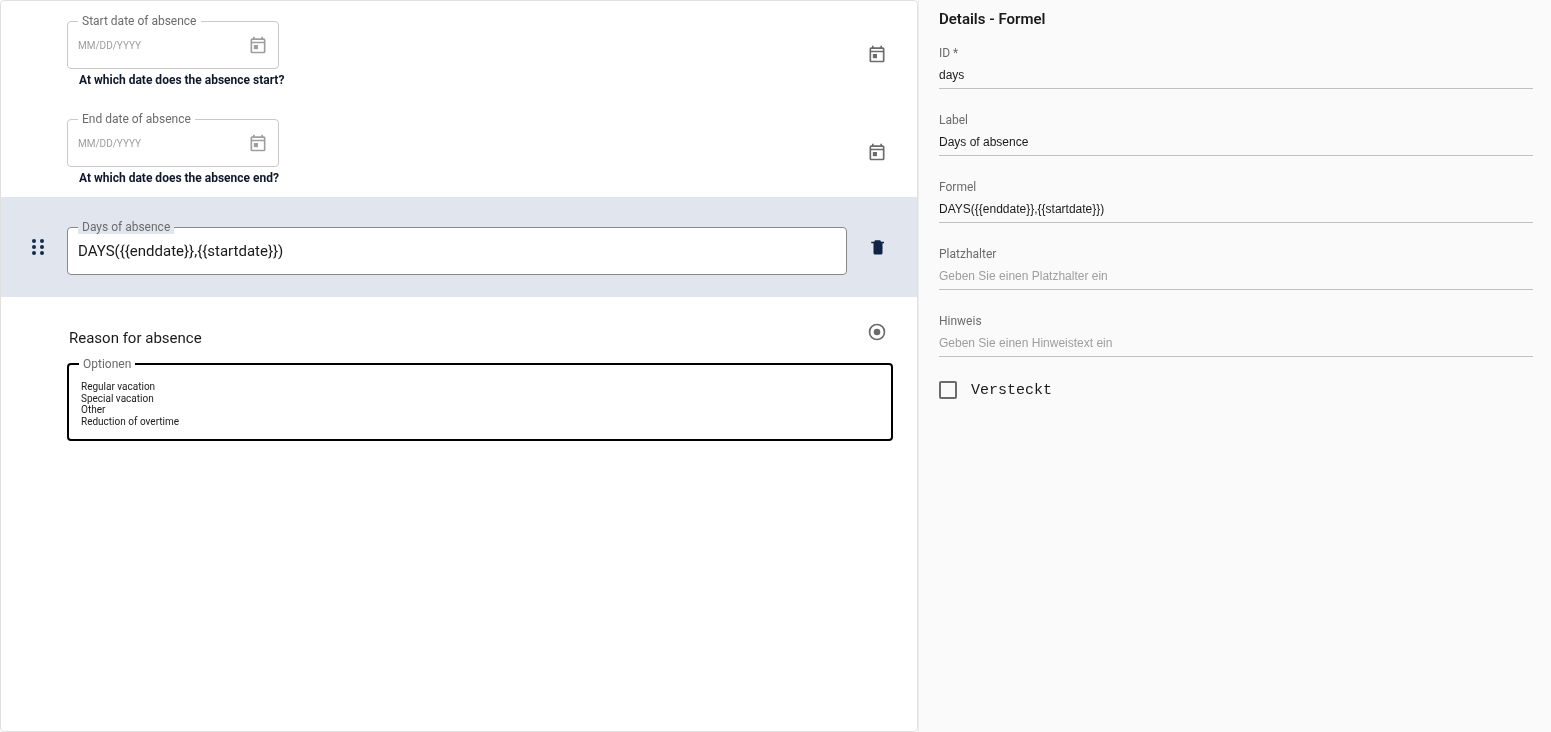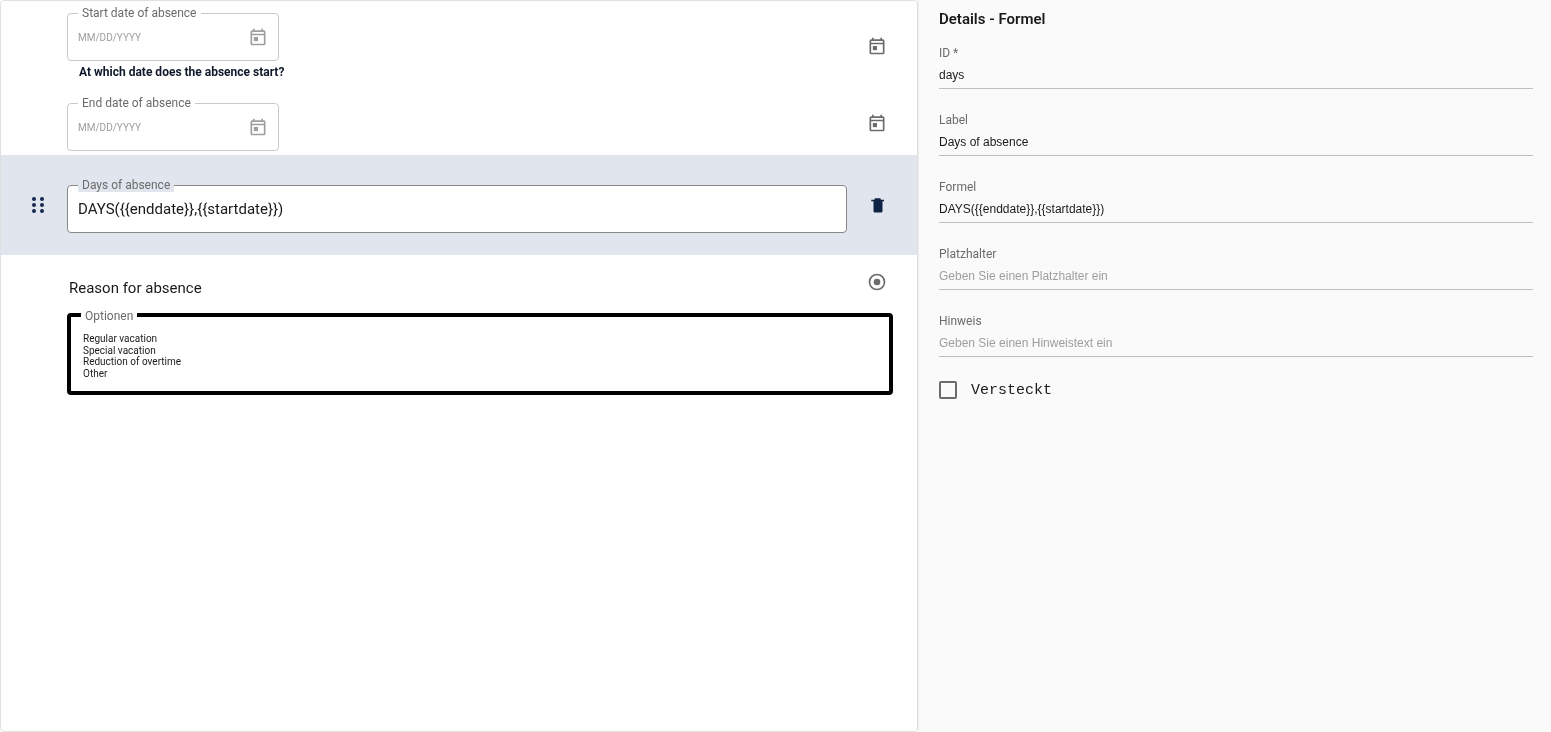--- a/index.html
+++ b/index.html
@@ -31,21 +31,21 @@
   }
   .side {
     flex: 1;
     background: #fafafa;
     padding: 6px 18px 4px 20px;
     border-left: 1px solid #eee;
   }
 
   
   .block {
-    padding: 4px 24px 4px 66px;
+    padding: 12px 24px 4px 66px;
     position: relative;
   }
   .block .row {
     display: flex;
     align-items: center;
     gap: 16px;
   }
   .field-area { flex: 1; }
   .type-icon {
     width: 20px;
@@ -123,21 +123,21 @@
     margin-right: 6px;
   }
 
   .block .heading {
     font-size: 15px;
     margin: 20px 0 8px 2px;
     color: #1a1a1a;
   }
   .outlined-box {
     position: relative;
-    border: 4px solid #000000;
+    border: 2px solid #000000;
     border-radius: 4px;
     padding: 16px 12px 12px;
     margin-top: 8px;
     margin-bottom: 16px;
   }
   .outlined-box .label {
     position: absolute;
     top: -8px;
     left: 10px;
     background: #fff;
@@ -226,20 +226,21 @@
             <div class="outlined">
               <span class="label">End date of absence</span>
               <span class="placeholder">MM/DD/YYYY</span>
               <span class="input-icon">
                 <svg width="20" height="20" viewBox="0 0 24 24" fill="#9e9e9e">
                     <path d="M19 4h-1V2h-2v2H8V2H6v2H5a2 2 0 0 0-2 2v14a2 2 0 0 0 2 2h14a2 2 0 0 0 2-2V6a2 2 0 0 0-2-2zm0 16H5V10h14v10zm0-12H5V6h14v2z"></path>
                     <rect x="7" y="12" width="5" height="5"></rect>
                   </svg>
               </span>
             </div>
+            <div class="helper">At which date does the absence end?</div>
           </div>
           <span class="type-icon">
             <svg width="20" height="20" viewBox="0 0 24 24" fill="#6b6b6b">
                 <path d="M19 4h-1V2h-2v2H8V2H6v2H5a2 2 0 0 0-2 2v14a2 2 0 0 0 2 2h14a2 2 0 0 0 2-2V6a2 2 0 0 0-2-2zm0 16H5V10h14v10zm0-12H5V6h14v2z"></path>
                 <rect x="7" y="12" width="5" height="5"></rect>
               </svg>
           </span>
         </div>
       </div>
 
@@ -278,22 +279,22 @@
             <svg width="20" height="20" viewBox="0 0 24 24" fill="#6b6b6b">
                 <circle cx="12" cy="12" r="9" fill="none" stroke="#6b6b6b" stroke-width="2"></circle>
                 <circle cx="12" cy="12" r="4"></circle>
               </svg>
           </span>
         </div>
         <div class="outlined-box">
           <span class="label">Optionen</span>
           <div class="opt-line">Regular vacation</div>
           <div class="opt-line">Special vacation</div>
+          <div class="opt-line">Other</div>
           <div class="opt-line">Reduction of overtime</div>
-          <div class="opt-line">Other</div>
         </div>
       </div>
 
     </div>
   </div>
 
   <div class="side">
     <div class="side-title">Details - Formel</div>
 
     <div class="sfield">

